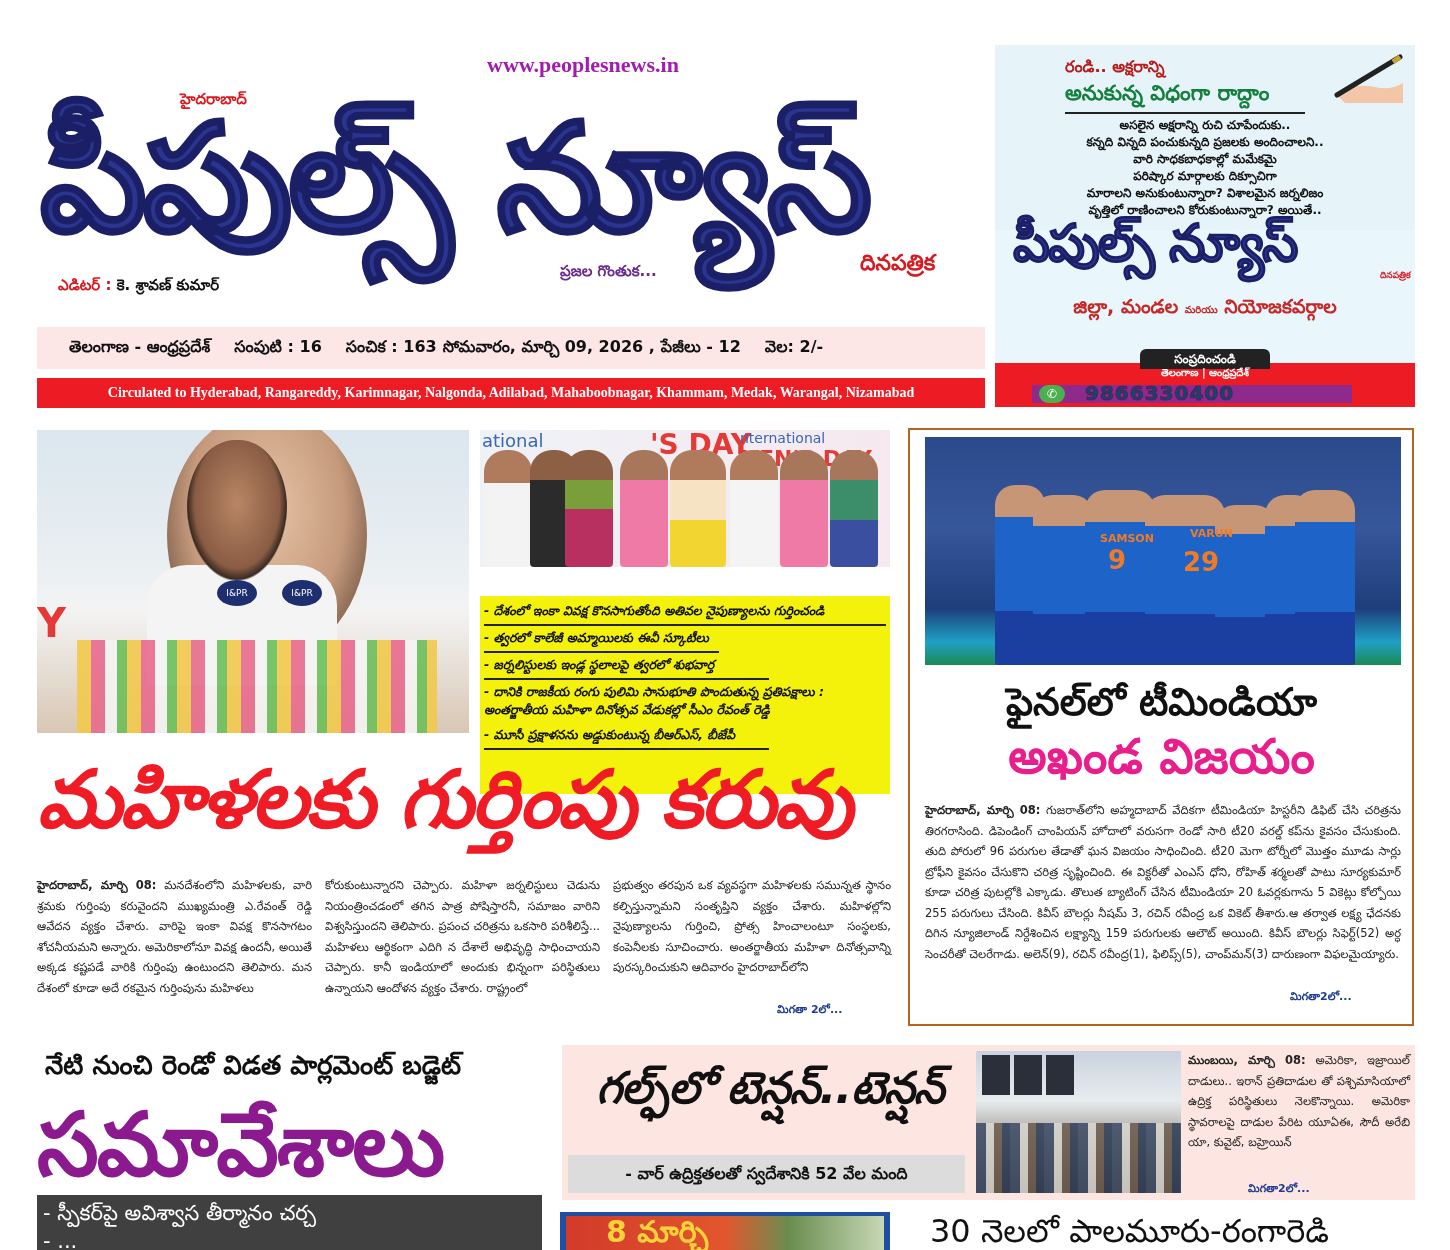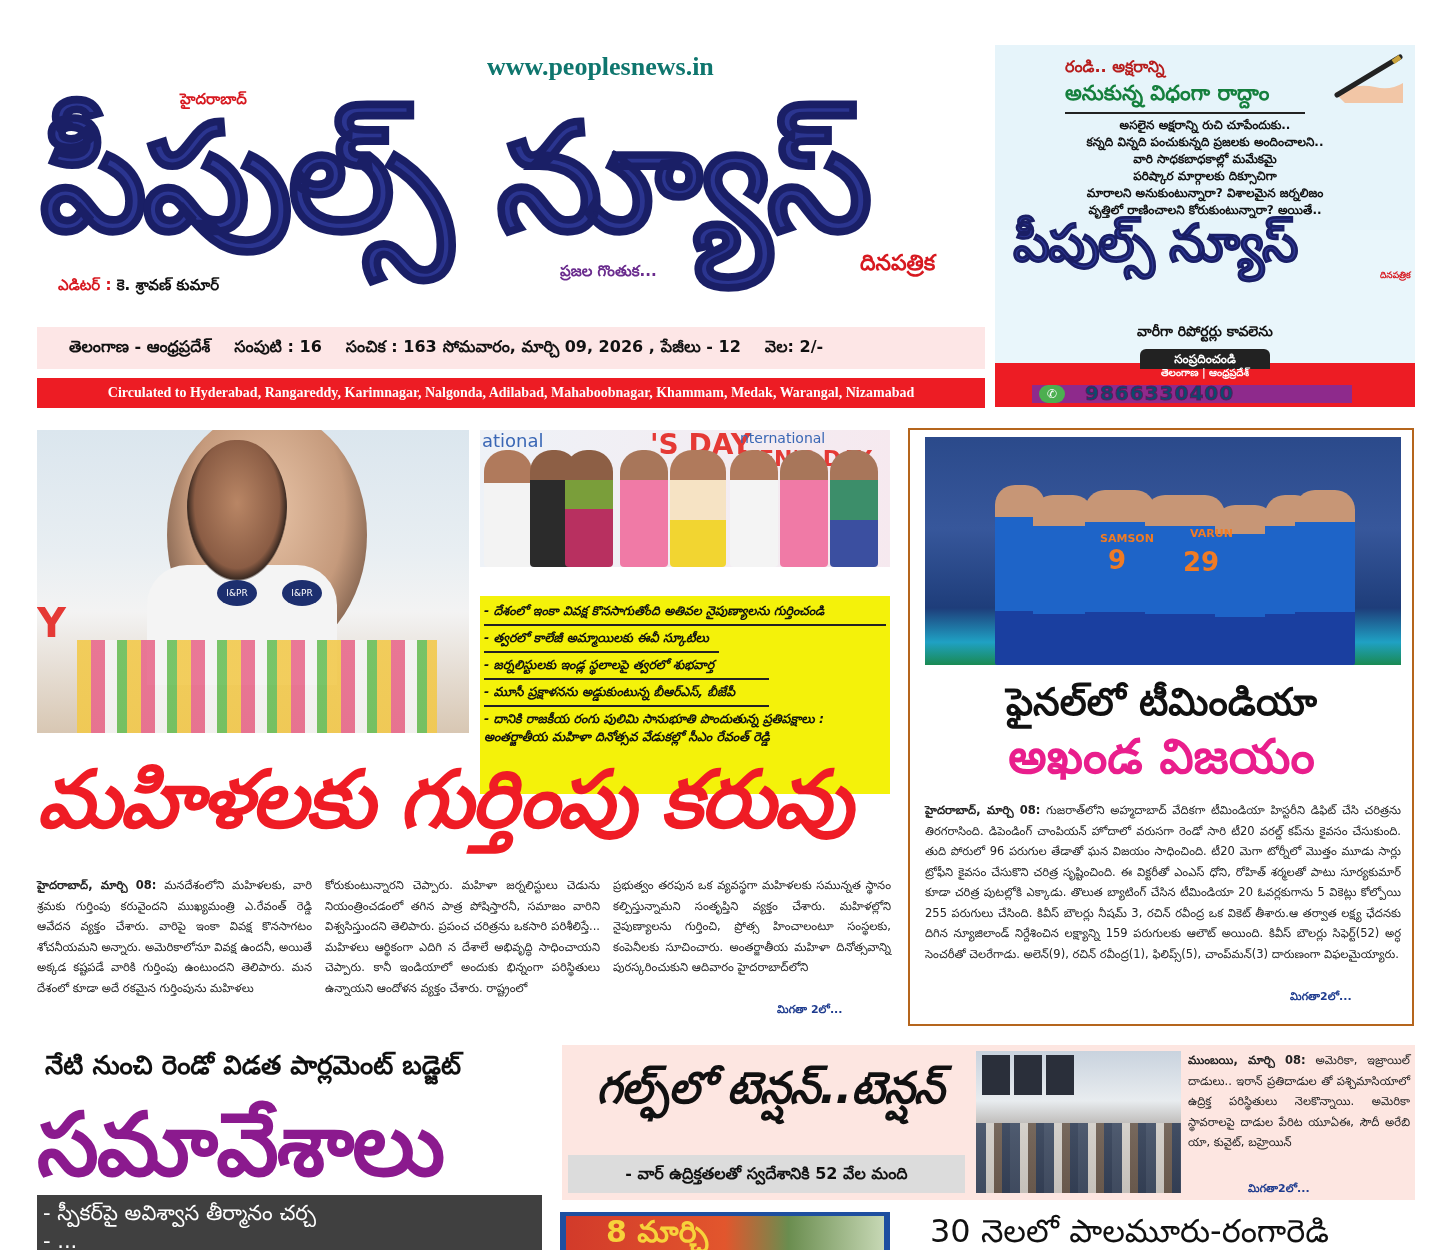--- a/index.html
+++ b/index.html
@@ -2,21 +2,21 @@
 <html><head>
 <meta charset="utf-8">
 <style>
   * { box-sizing: border-box; margin: 0; padding: 0; }
   html, body { width: 1450px; height: 1250px; overflow: hidden; background: #ffffff; }
   body { position: relative; font-family: "DejaVu Sans", sans-serif; color: #111; }
 
   .abs { position: absolute; }
 
   
-  .website { left: 487px; top: 52px; font-family: "Liberation Serif", serif; font-weight: bold; font-size: 26px; color: #0f766e; }
+  .website { left: 487px; top: 52px; font-family: "Liberation Serif", serif; font-weight: bold; font-size: 22px; color: #a21caf; }
   .city-small { left: 180px; top: 90px; font-size: 15px; font-weight: bold; color: #d71920; }
   .logo-main { left: 40px; top: 78px; width: 935px; height: 200px; }
   .logo-main .txt {
     font-family: "DejaVu Sans", sans-serif; font-weight: bold; font-size: 150px; line-height: 200px;
     color: #2b3590; -webkit-text-stroke: 3px #1a1f66; letter-spacing: -4px; white-space: nowrap;
     text-shadow: 0 0 0 #fff;
   }
   .tagline { left: 560px; top: 262px; font-size: 15px; color: #6a2c8e; font-weight: bold; }
   .daily { left: 860px; top: 250px; font-size: 22px; color: #d71920; font-weight: bold; }
   .editor { left: 58px; top: 276px; font-size: 15px; font-weight: bold; }
@@ -151,21 +151,25 @@
   <div class="body">
     <div>అసలైన అక్షరాన్ని రుచి చూపేందుకు..</div>
     <div>కన్నది విన్నది పంచుకున్నది ప్రజలకు అందించాలని..</div>
     <div>వారి సాధకబాధకాల్లో మమేకమై</div>
     <div>పరిష్కార మార్గాలకు దిక్సూచిగా</div>
     <div>మారాలని అనుకుంటున్నారా? విశాలమైన జర్నలిజం</div>
     <div>వృత్తిలో రాణించాలని కోరుకుంటున్నారా? అయితే..</div>
   </div>
   <div class="logo2">పీపుల్స్ న్యూస్</div>
   <div class="logo2-daily">దినపత్రిక</div>
-  <div class="wanted2">వారీగా రిపోర్టర్లు కావలెను</div>
+  <div class="wanted1">
+    <span>జిల్లా, మండల</span>
+    <span class="sm">మరియు</span>
+    <span>నియోజకవర్గాల</span>
+  </div>
   <div class="red"></div>
   <div class="contact-pill">సంప్రదించండి</div>
   <div class="states">తెలంగాణ | ఆంధ్రప్రదేశ్</div>
   <div class="phone-bar"></div>
   <div class="phone-icon">✆</div>
   <div class="phone">9866330400</div>
 </div>
 
 <div class="abs photo-cm">
   <div class="poster-face"></div>
@@ -189,22 +193,22 @@
   <div class="person" style="left:190px;background:linear-gradient(180deg,#b07a5c 0 26%,#f6e3c4 26% 60%,#f2d531 60%);width:56px;"></div>
   <div class="person" style="left:250px;background:linear-gradient(180deg,#b07a5c 0 26%,#f4f4f4 26%);"></div>
   <div class="person" style="left:300px;background:linear-gradient(180deg,#a8765a 0 26%,#f07aa6 26%);"></div>
   <div class="person" style="left:350px;background:linear-gradient(180deg,#a8765a 0 26%,#3c8e6a 26% 60%,#3b4fa0 60%);"></div>
 </div>
 
 <div class="abs yellow-box">
   <div class="b">- దేశంలో ఇంకా వివక్ష కొనసాగుతోంది అతివల నైపుణ్యాలను గుర్తించండి</div>
   <div class="b short">- త్వరలో కాలేజీ అమ్మాయిలకు ఈవీ స్కూటీలు</div>
   <div class="b med">- జర్నలిస్టులకు ఇండ్ల స్థలాలపై త్వరలో శుభవార్త</div>
+  <div class="b last">- దానికి రాజకీయ రంగు పులిమి సానుభూతి పొందుతున్న ప్రతిపక్షాలు : అంతర్జాతీయ మహిళా దినోత్సవ వేడుకల్లో సీఎం రేవంత్ రెడ్డి</div>
   <div class="b med">- మూసీ ప్రక్షాళనను అడ్డుకుంటున్న బీఆర్ఎస్, బీజేపీ</div>
-  <div class="b last">- దానికి రాజకీయ రంగు పులిమి సానుభూతి పొందుతున్న ప్రతిపక్షాలు : అంతర్జాతీయ మహిళా దినోత్సవ వేడుకల్లో సీఎం రేవంత్ రెడ్డి</div>
 </div>
 
 <div class="abs headline-main">మహిళలకు గుర్తింపు కరువు</div>
 
 <div class="abs article col1">
   <span class="dl">హైదరాబాద్, మార్చి 08:</span>
   <span>మనదేశంలోని మహిళలకు, వారి శ్రమకు గుర్తింపు కరువైందని ముఖ్యమంత్రి ఎ.రేవంత్ రెడ్డి ఆవేదన వ్యక్తం చేశారు. వారిపై ఇంకా వివక్ష కొనసాగటం శోచనీయమని అన్నారు. అమెరికాలోనూ వివక్ష ఉందనీ, అయితే అక్కడ కష్టపడే వారికి గుర్తింపు ఉంటుందని తెలిపారు. మన దేశంలో కూడా అదే రకమైన గుర్తింపును మహిళలు</span>
 </div>
 <div class="abs article col2">కోరుకుంటున్నారని చెప్పారు. మహిళా జర్నలిస్టులు చెడును నియంత్రించడంలో తగిన పాత్ర పోషిస్తారనీ, సమాజం వారిని విశ్వసిస్తుందని తెలిపారు. ప్రపంచ చరిత్రను ఒకసారి పరిశీలిస్తే... మహిళలు ఆర్థికంగా ఎదిగి న దేశాలే అభివృద్ధి సాధించాయని చెప్పారు. కానీ ఇండియాలో అందుకు భిన్నంగా పరిస్థితులు ఉన్నాయని ఆందోళన వ్యక్తం చేశారు. రాష్ట్రంలో</div>
 <div class="abs article col3">ప్రభుత్వం తరపున ఒక వ్యవస్థగా మహిళలకు సమున్నత స్థానం కల్పిస్తున్నామని సంతృప్తిని వ్యక్తం చేశారు. మహిళల్లోని నైపుణ్యాలను గుర్తించి, ప్రోత్స హించాలంటూ సంస్థలకు, కంపెనీలకు సూచించారు. అంతర్జాతీయ మహిళా దినోత్సవాన్ని పురస్కరించుకుని ఆదివారం హైదరాబాద్‌లోని</div>

